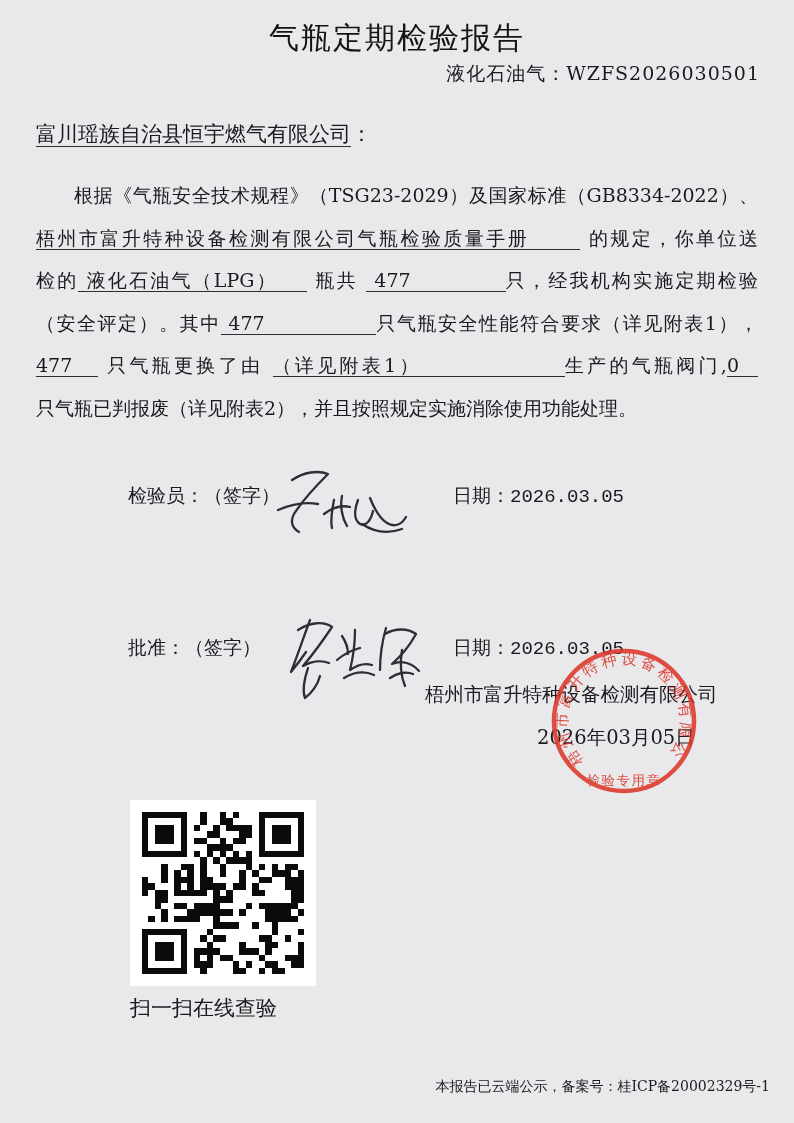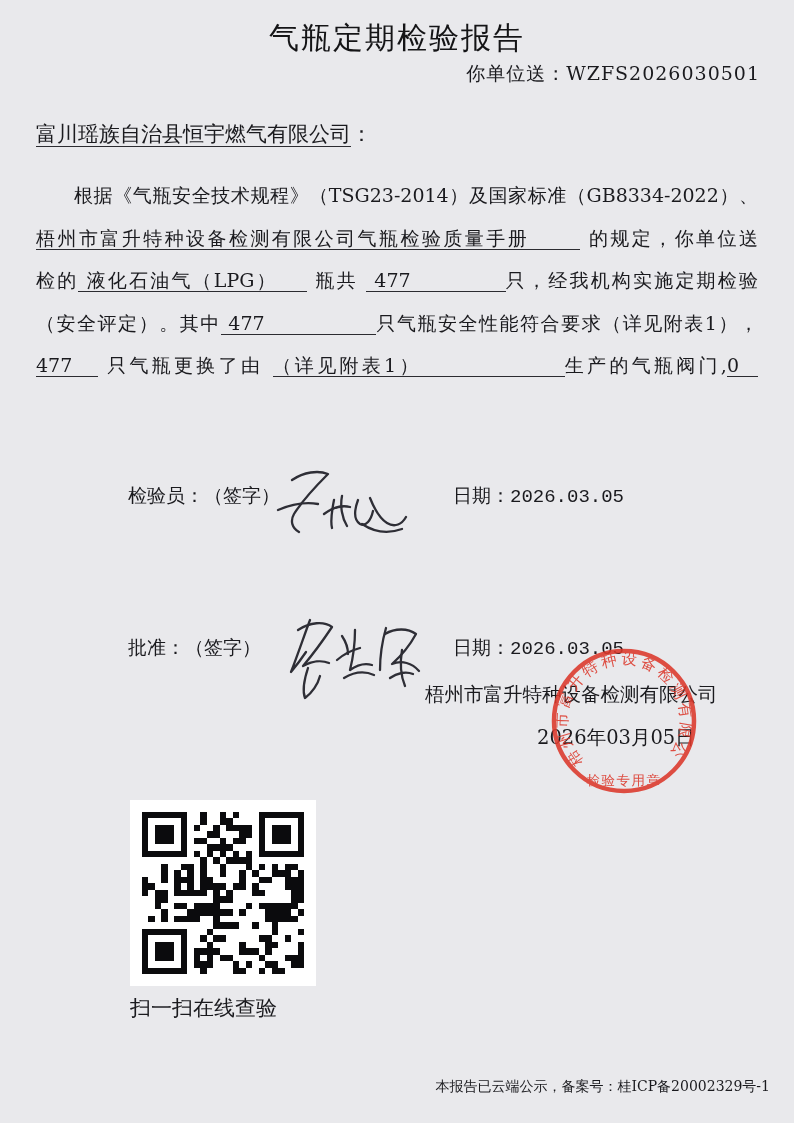--- a/index.html
+++ b/index.html
@@ -42,33 +42,34 @@
   }
   .qr-caption{top:994px;left:130px;width:186px;text-align:left;font-size:21px;}
   .footer{top:1078px;right:24px;font-size:14px;}
 </style>
 </head>
 <body>
 
 <div class="abs title">气瓶定期检验报告</div>
 
 <div class="abs report-no">
-  <span>你单位送：</span><span>WZFS2026030501</span>
+  <span>液化石油气：</span><span>WZFS2026030501</span>
 </div>
 
 <div class="abs addressee">
   <span class="u">富川瑶族自治县恒宇燃气有限公司</span><span>：</span>
 </div>
 
 <div class="abs paragraph">
-    <div class="line j ind"><span>根据《气瓶安全技术规程》（TSG23-2014）及国家标准（GB8334-2022）、</span></div>
+    <div class="line j ind"><span>根据《气瓶安全技术规程》（TSG23-2029）及国家标准（GB8334-2022）、</span></div>
     <div class="line j"><span class="u">梧州市富升特种设备检测有限公司气瓶检验质量手册　　 </span><span> 的规定，你单位送</span></div>
     <div class="line j"><span>检的</span><span class="u"> 液化石油气（LPG）　 </span><span> 瓶共 </span><span class="u"> 477　　　　 </span><span>只，经我机构实施定期检验</span></div>
     <div class="line j"><span>（安全评定）。其中</span><span class="u"> 477　　　　　 </span><span>只气瓶安全性能符合要求（详见附表1），</span></div>
     <div class="line j"><span class="u">477　</span><span> 只气瓶更换了由 </span><span class="u">（详见附表1）　　　　　　 </span><span>生产的气瓶阀门,</span><span class="u">0　</span></div>
+    <div class="line"><span>只气瓶已判报废（详见附表2），并且按照规定实施消除使用功能处理。</span></div>
   </div>
 
 <div class="abs sig-row inspector-row">
   <span class="row-label">检验员：（签字）</span>
   <span class="row-date"><span>日期：</span><span>2026.03.05</span></span>
 </div>
 
 <svg class="sig-svg" style="left:258px;top:458px;" width="150" height="92" viewBox="0 0 150 92">
   <path d="M34,22 C46,14 60,12 70,16 C60,26 46,40 36,56 C32,63 34,70 41,74"></path>
   <path d="M20,52 C34,46 48,44 60,46"></path>

